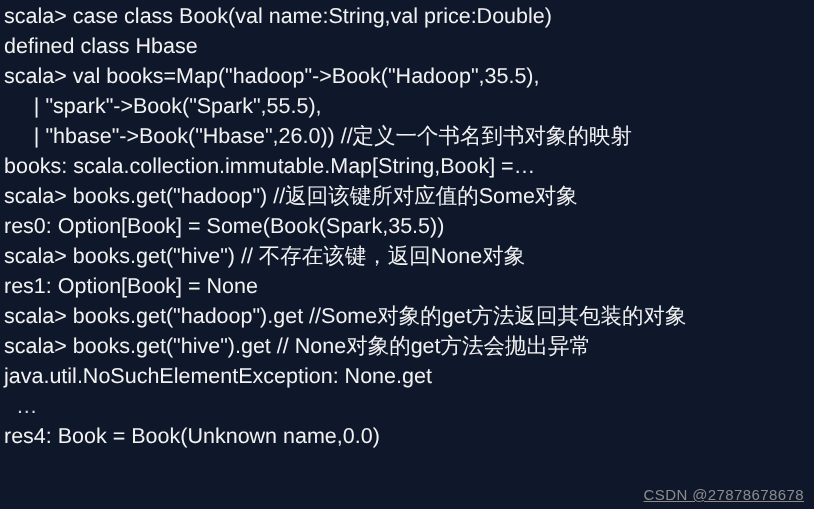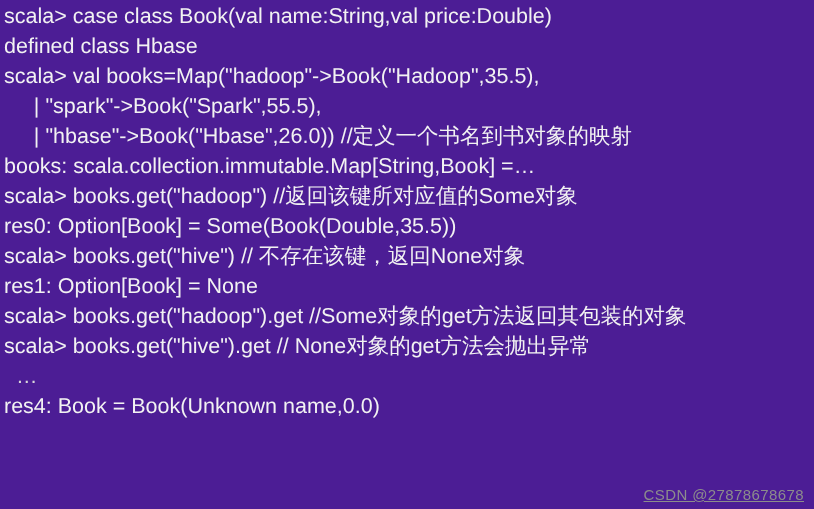--- a/index.html
+++ b/index.html
@@ -5,21 +5,21 @@
   html, body {
     margin: 0;
     padding: 0;
     background: #000000;
   }
 
   #screen {
     position: relative;
     width: 814px;
     height: 509px;
-    background: #4c1d95;
+    background: #0f172a;
     overflow: hidden;
     font-family: "Liberation Sans", "DejaVu Sans", sans-serif;
   }
 
   #terminal {
     position: absolute;
     left: 0;
     top: 0;
     width: 814px;
     height: 509px;
@@ -64,24 +64,25 @@
 <div id="screen">
   <div id="terminal">
 
     <div class="line">scala&gt; case class Book(val name:String,val price:Double)</div>
     <div class="line">defined class Hbase</div>
     <div class="line">scala&gt; val books=Map("hadoop"-&gt;Book("Hadoop",35.5),</div>
     <div class="line cont">     | "spark"-&gt;Book("Spark",55.5),</div>
     <div class="line cont">     | "hbase"-&gt;Book("Hbase",26.0)) //定义一个书名到书对象的映射</div>
     <div class="line">books: scala.collection.immutable.Map[String,Book] =…</div>
     <div class="line">scala&gt; books.get("hadoop") //返回该键所对应值的Some对象</div>
-    <div class="line">res0: Option[Book] = Some(Book(Double,35.5))</div>
+    <div class="line">res0: Option[Book] = Some(Book(Spark,35.5))</div>
     <div class="line">scala&gt; books.get("hive") // 不存在该键，返回None对象</div>
     <div class="line">res1: Option[Book] = None</div>
     <div class="line">scala&gt; books.get("hadoop").get //Some对象的get方法返回其包装的对象</div>
     <div class="line">scala&gt; books.get("hive").get // None对象的get方法会抛出异常</div>
+    <div class="line">java.util.NoSuchElementException: None.get</div>
     <div class="line ellipsis">  …</div>
     <div class="line">res4: Book = Book(Unknown name,0.0)</div>
 
   </div>
 
   <div id="watermark">CSDN @27878678678</div>
 </div>
 
 </body></html>

